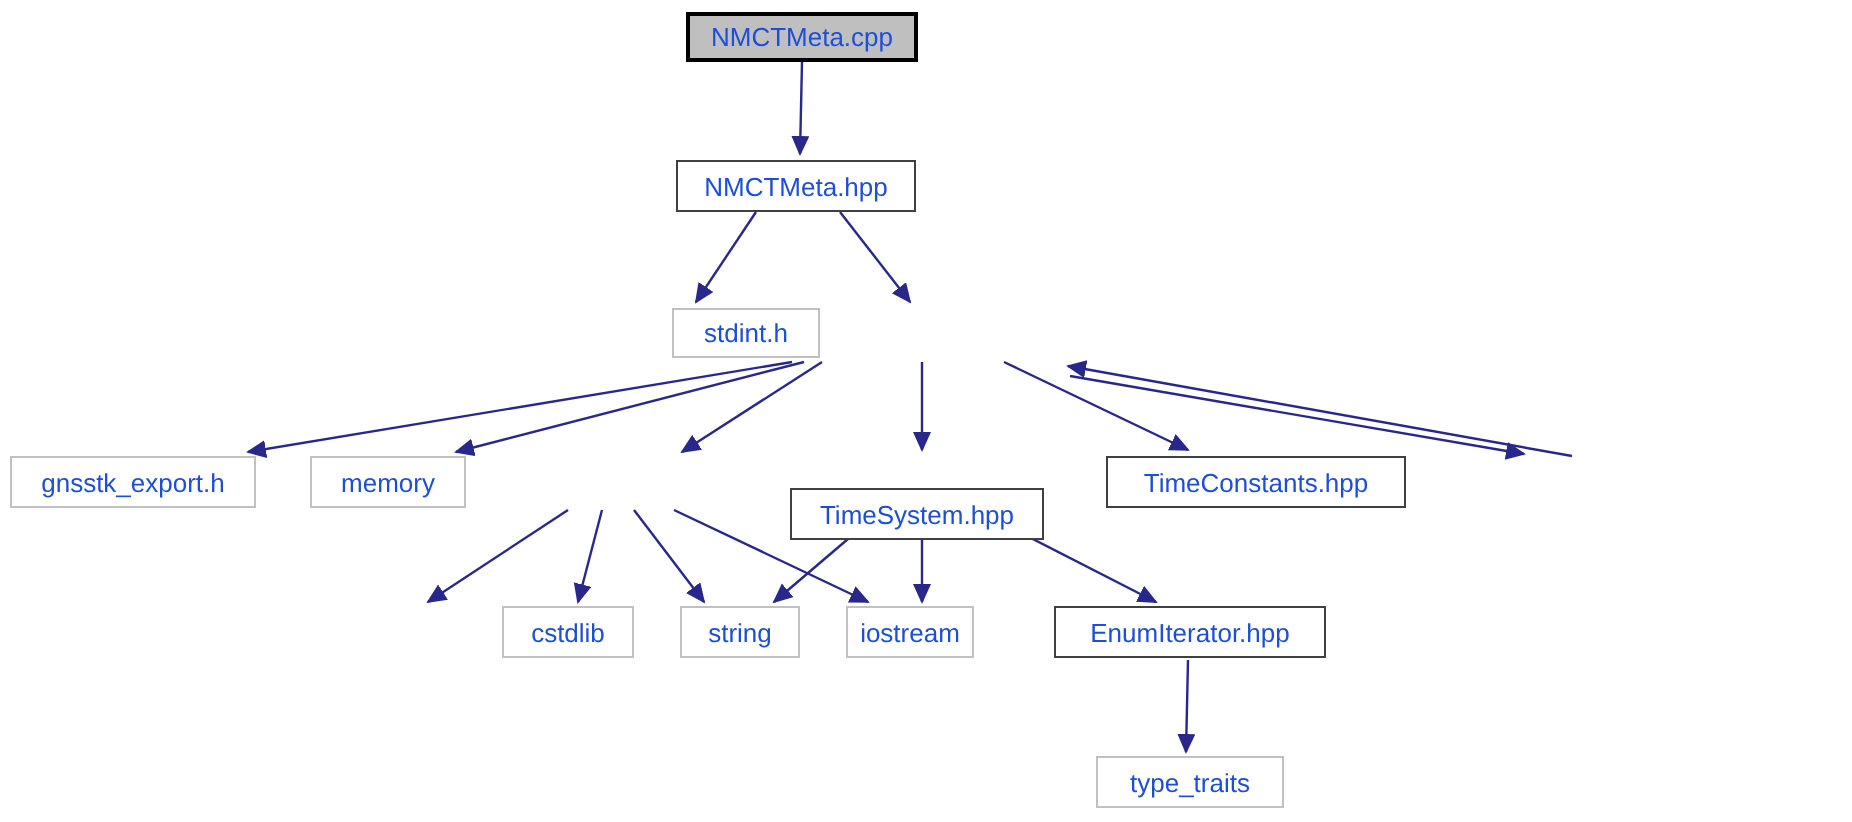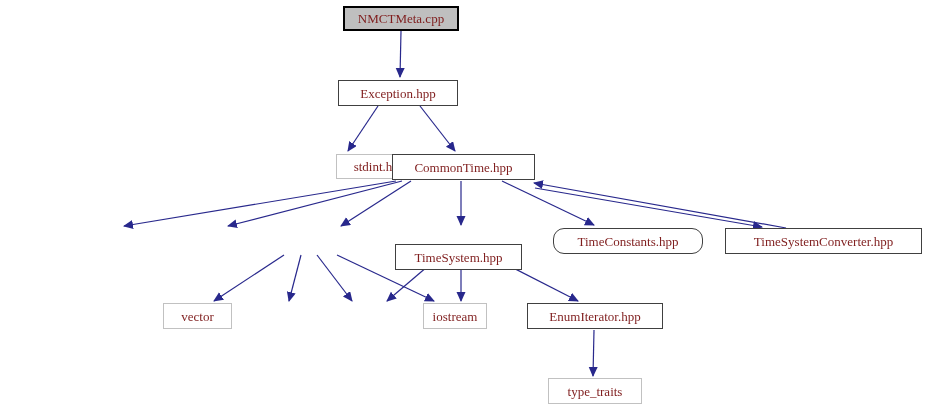--- a/index.html
+++ b/index.html
@@ -11,26 +11,25 @@
     overflow:hidden;
   }
   .edges{position:absolute;left:0;top:0;width:926px;height:411px;}
   .edge{stroke:#28288c;stroke-width:1.2;fill:none;}
   .node{
     position:absolute;
     box-sizing:border-box;
     display:flex;align-items:center;justify-content:center;
     background:#ffffff;
     border:1px solid #404040;
-    color:#7f1d1d;
+    color:#1d4ed8;
     font-size:13px;
     line-height:1;
     white-space:nowrap;
     z-index:2;
-    font-family:Liberation Serif, serif;
   }
   .node.system{border-color:#c1c1c1;}
   .node.root{background:#bfbfbf;border:2px solid #000000;}
 </style>
 </head>
 <body>
 
 <div class="stage">
 
   <svg class="edges" viewBox="0 0 926 411">
@@ -53,24 +52,25 @@
     <line class="edge" x1="301" y1="255" x2="289" y2="301" marker-end="url(#arrow)"></line>
     <line class="edge" x1="317" y1="255" x2="352" y2="301" marker-end="url(#arrow)"></line>
     <line class="edge" x1="337" y1="255" x2="434" y2="301" marker-end="url(#arrow)"></line>
     <line class="edge" x1="441" y1="255" x2="387" y2="301" marker-end="url(#arrow)"></line>
     <line class="edge" x1="461" y1="255" x2="461" y2="301" marker-end="url(#arrow)"></line>
     <line class="edge" x1="488" y1="255" x2="578" y2="301" marker-end="url(#arrow)"></line>
     <line class="edge" x1="594" y1="330" x2="593" y2="376" marker-end="url(#arrow)"></line>
   </svg>
 
   <div class="node root" style="left:343px;top:6px;width:116px;height:25px;">NMCTMeta.cpp</div>
-  <div class="node project" style="left:338px;top:80px;width:120px;height:26px;">Exception.hpp</div>
+  <div class="node project" style="left:338px;top:80px;width:120px;height:26px;">NMCTMeta.hpp</div>
   <div class="node system" style="left:296px;top:154px;width:74px;height:25px;margin-left:40px;">stdint.h</div>
-  <div class="node project" style="left:392px;top:154px;width:143px;height:26px;">CommonTime.hpp</div>
+  <div class="node system" style="left:5px;top:228px;width:123px;height:26px;">gnsstk_export.h</div>
+  <div class="node system" style="left:155px;top:228px;width:78px;height:26px;">memory</div>
   <div class="node project" style="left:395px;top:244px;width:127px;height:26px;">TimeSystem.hpp</div>
-  <div class="node project" style="left:553px;top:228px;width:150px;height:26px;border-radius:11px;">TimeConstants.hpp</div>
-  <div class="node project" style="left:725px;top:228px;width:197px;height:26px;">TimeSystemConverter.hpp</div>
-  <div class="node system" style="left:163px;top:303px;width:69px;height:26px;">vector</div>
+  <div class="node project" style="left:553px;top:228px;width:150px;height:26px;">TimeConstants.hpp</div>
+  <div class="node system" style="left:251px;top:303px;width:66px;height:26px;">cstdlib</div>
+  <div class="node system" style="left:340px;top:303px;width:60px;height:26px;">string</div>
   <div class="node system" style="left:423px;top:303px;width:64px;height:26px;">iostream</div>
   <div class="node project" style="left:527px;top:303px;width:136px;height:26px;">EnumIterator.hpp</div>
   <div class="node system" style="left:548px;top:378px;width:94px;height:26px;">type_traits</div>
 
 </div>
 
 </body></html>

